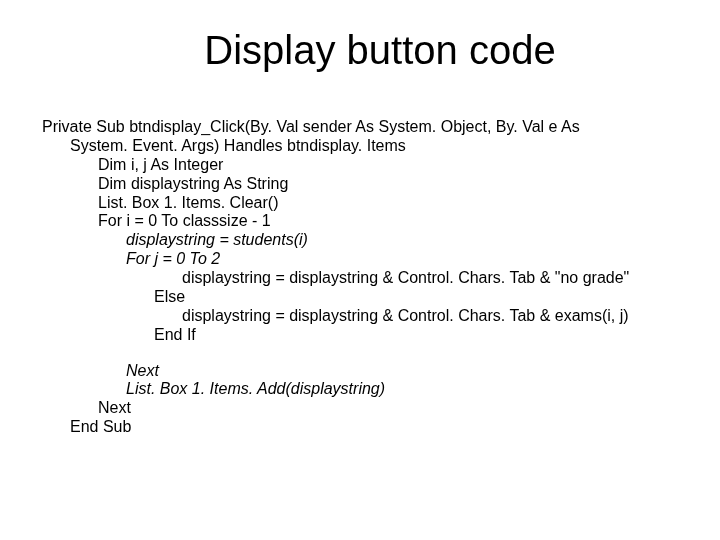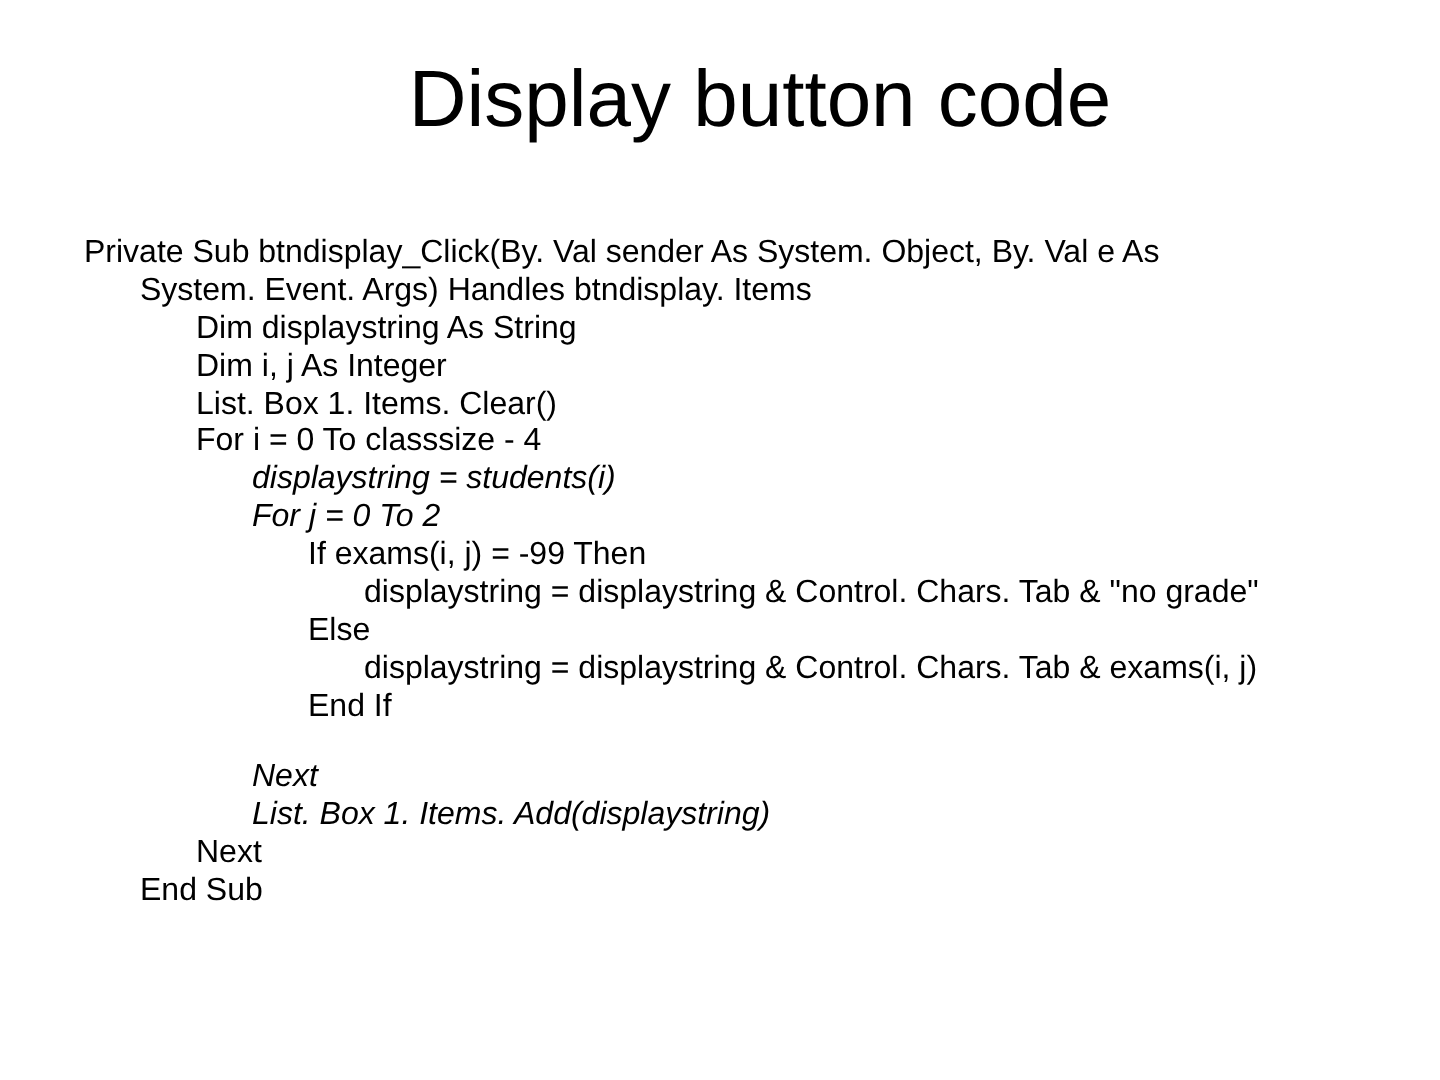--- a/index.html
+++ b/index.html
@@ -47,27 +47,26 @@
   .blank { height: 17px; }
 </style>
 </head>
 <body>
 
 <div class="slide">
   <div class="title">Display button code</div>
   <div class="code-block">
     <div class="i0">Private Sub btndisplay_Click(By. Val sender As System. Object, By. Val e As</div>
     <div class="i1">System. Event. Args) Handles btndisplay. Items</div>
+    <div class="i2">Dim i, j As Integer</div>
     <div class="i2">Dim displaystring As String</div>
-    <div class="i2">Dim i, j As Integer</div>
     <div class="i2">List. Box 1. Items. Clear()</div>
-    <div class="i2">For i = 0 To classsize - 4</div>
+    <div class="i2">For i = 0 To classsize - 1</div>
     <div class="i3">displaystring = students(i)</div>
     <div class="i3">For j = 0 To 2</div>
-    <div class="i4">If exams(i, j) = -99 Then</div>
     <div class="i5">displaystring = displaystring &amp; Control. Chars. Tab &amp; "no grade"</div>
     <div class="i4">Else</div>
     <div class="i5">displaystring = displaystring &amp; Control. Chars. Tab &amp; exams(i, j)</div>
     <div class="i4">End If</div>
     <div class="blank"></div>
     <div class="i3">Next</div>
     <div class="i3">List. Box 1. Items. Add(displaystring)</div>
     <div class="i2">Next</div>
     <div class="i1">End Sub</div>
   </div>

